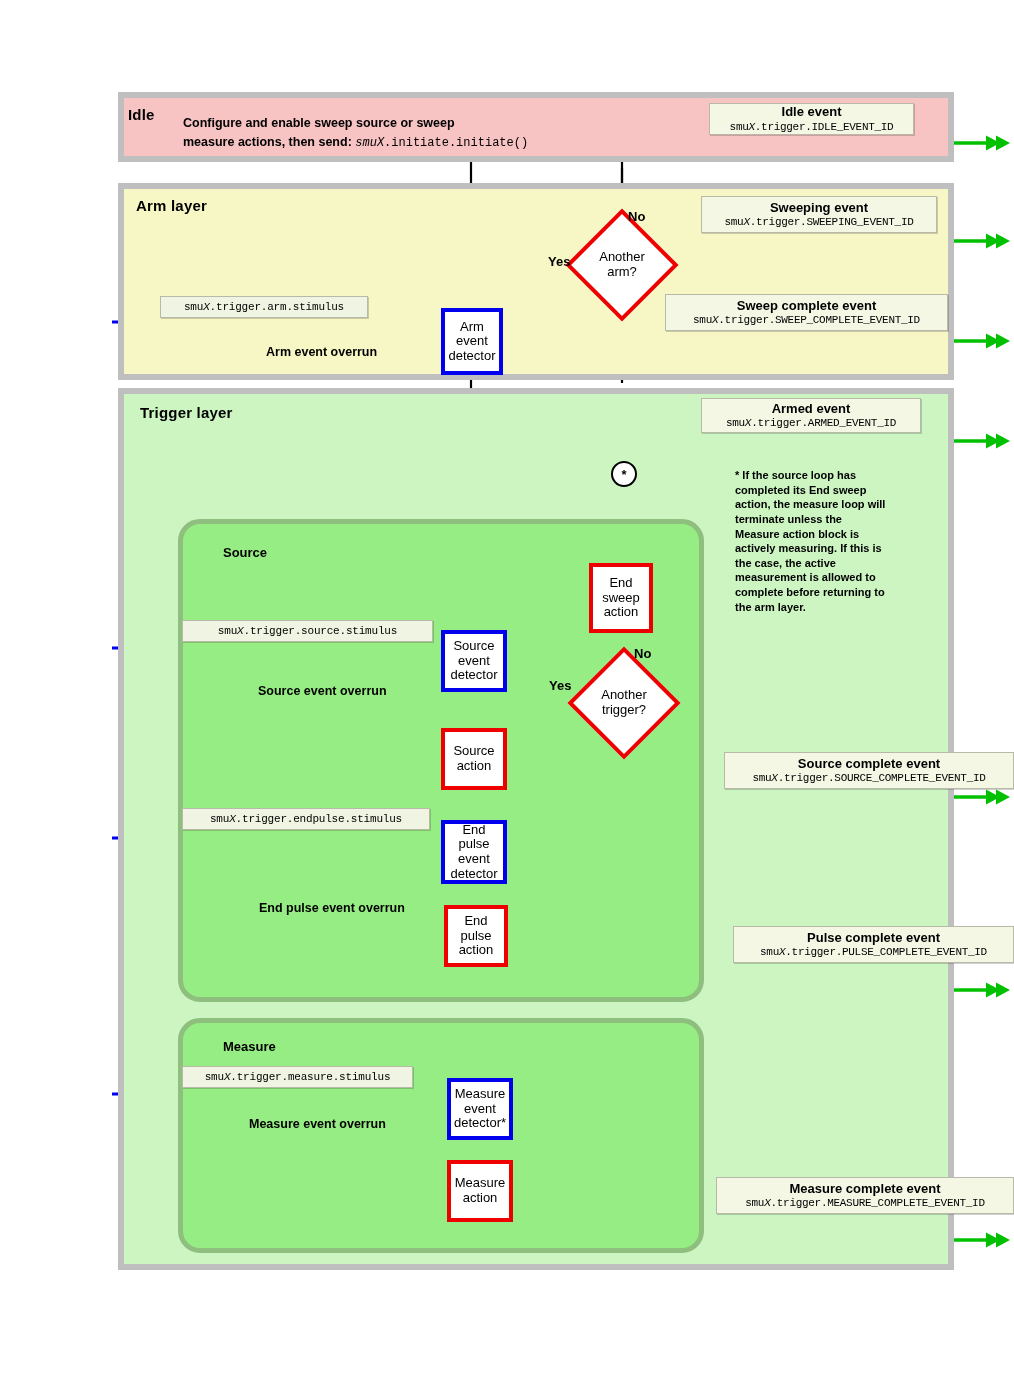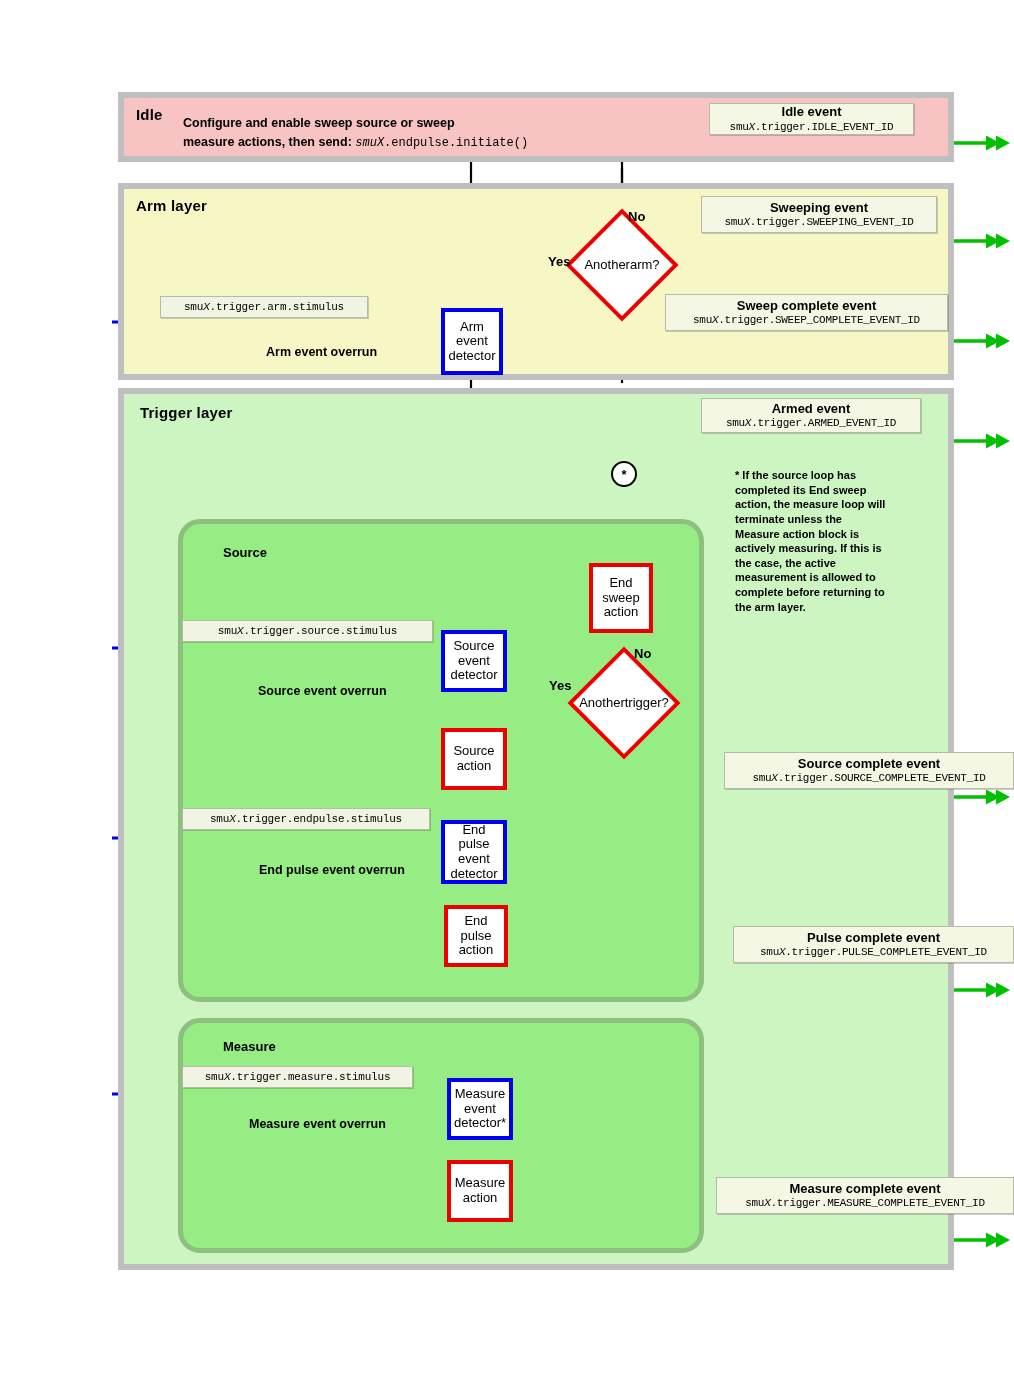--- a/index.html
+++ b/index.html
@@ -28,21 +28,21 @@
   .blk.detector{border:4px solid #0000ee;}
   .blk.action{border:4px solid #ee0000;}
   .blk span{display:block;padding:0 2px;}
 
   
   .dmd{position:absolute;}
   .dmd .dmd-shape{position:absolute;left:0;top:0;width:100%;height:100%;
        background:#ffffff;border:4px solid #ee0000;box-sizing:border-box;
        transform:rotate(45deg);}
   .dmd .dmd-label{position:absolute;left:0;top:0;width:100%;height:100%;
-       display:flex;flex-direction:row;align-items:center;justify-content:center;
+       display:flex;flex-direction:column;align-items:center;justify-content:center;
        font-size:13px;line-height:1.15;text-align:center;color:#000;}
 
   
   .callout{position:absolute;box-sizing:border-box;border:1px solid #b9b9a8;
        background:#f3f7e4;display:flex;flex-direction:column;align-items:center;
        justify-content:center;text-align:center;color:#000;
        box-shadow:1px 1px 0 rgba(0,0,0,.18);}
   .callout.mono{font-family:"Liberation Mono",monospace;font-size:11px;
        letter-spacing:-0.2px;padding:3px 8px;}
   .callout .ev-title{font-family:"Liberation Sans",sans-serif;font-weight:bold;
@@ -189,28 +189,28 @@
       <path d="M986,789.5 L1000,797 L986,804.5 z"></path>
         <path d="M996,789.5 L1010,797 L996,804.5 z"></path>
       <path d="M986,982.5 L1000,990 L986,997.5 z"></path>
         <path d="M996,982.5 L1010,990 L996,997.5 z"></path>
       <path d="M986,1232.5 L1000,1240 L986,1247.5 z"></path>
         <path d="M996,1232.5 L1010,1240 L996,1247.5 z"></path>
     </g>
   </svg>
 
   <div class="band" id="band-idle" style="left:118px;top:92px;width:836px;height:70px;">
-    <div class="band-title" style="left:12px;top:9px;text-align:center;">Idle</div>
+    <div class="band-title" style="left:4px;top:9px;text-align:center;">Idle</div>
   </div>
 
   <div class="instr" style="left:183px;top:114px;">
     <div>Configure and enable sweep source or sweep</div>
     <div>
       <span>measure actions, then send:</span>
-      <span class="code"><span class="ital">smuX</span><span id="initcode">.endpulse.initiate()</span></span>
+      <span class="code"><span class="ital">smuX</span><span id="initcode">.initiate.initiate()</span></span>
     </div>
   </div>
 
   <div class="band" id="band-arm" style="left:118px;top:183px;width:836px;height:197px;">
     <div class="band-title" style="left:12px;top:9px;">Arm layer</div>
   </div>
 
   <div class="band" id="band-trigger" style="left:118px;top:388px;width:836px;height:882px;">
     <div class="band-title" style="left:16px;top:11px;">Trigger layer</div>
   </div>
@@ -318,21 +318,21 @@
   </div>
   <div class="callout mono stim" style="left:182px;top:808px;width:248px;height:22px;">
     <span>smu<i>X</i>.trigger.endpulse.stimulus</span>
   </div>
   <div class="callout mono stim" style="left:182px;top:1066px;width:231px;height:22px;">
     <span>smu<i>X</i>.trigger.measure.stimulus</span>
   </div>
 
   <div class="txt" style="left:266px;top:345px;">Arm event overrun</div>
   <div class="txt" style="left:258px;top:668px;margin-top:16px;">Source event overrun</div>
-  <div class="txt" style="left:243px;top:863px;padding-left:16px;">End pulse event overrun</div>
+  <div class="txt" style="left:243px;top:901px;padding-left:16px;">End pulse event overrun</div>
   <div class="txt" style="left:249px;top:1117px;">Measure event overrun</div>
 
   <div class="callout" style="left:709px;top:103px;width:205px;height:32px;">
     <div class="ev-title">Idle event</div>
     <div class="ev-id">smu<i>X</i>.trigger.IDLE_EVENT_ID</div>
   </div>
 
   <div class="callout" style="left:701px;top:196px;width:236px;height:37px;">
     <div class="ev-title">Sweeping event</div>
     <div class="ev-id">smu<i>X</i>.trigger.SWEEPING_EVENT_ID</div>

